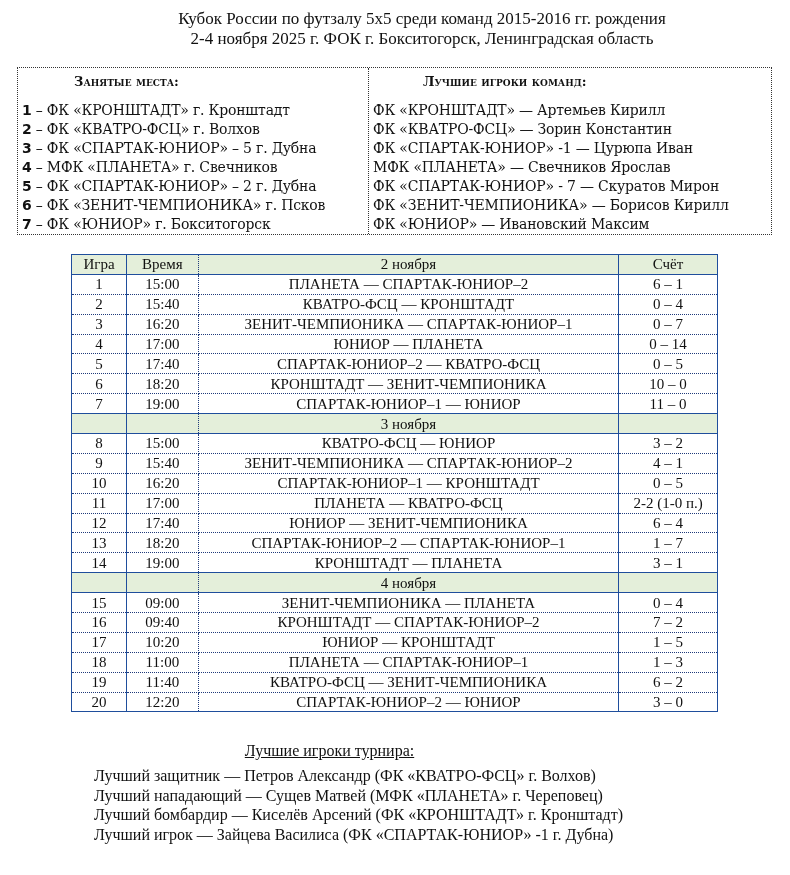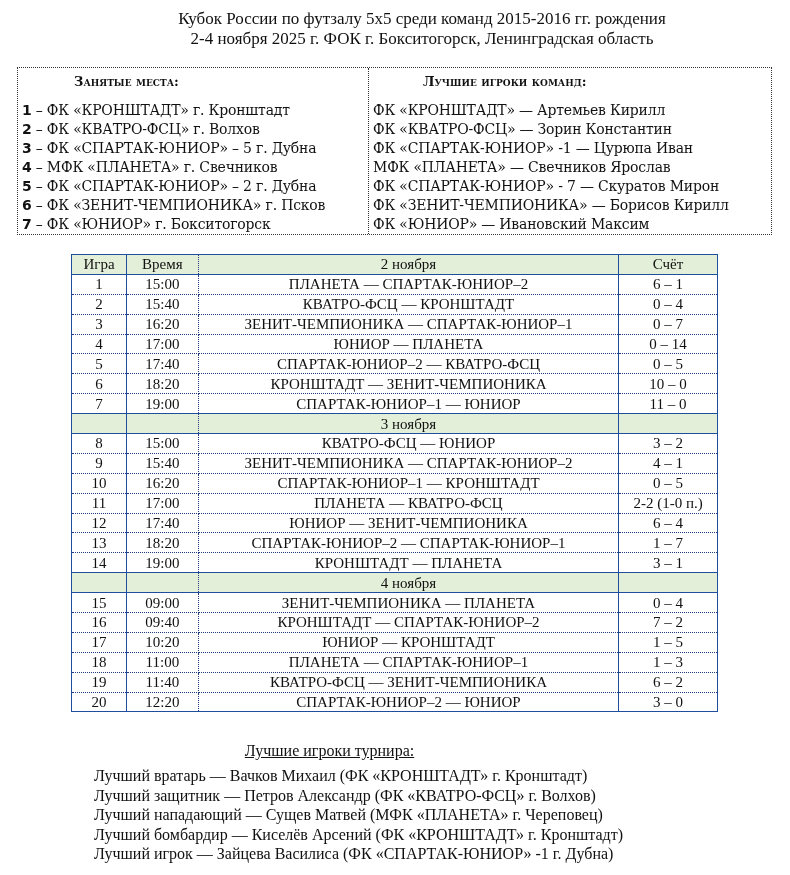--- a/index.html
+++ b/index.html
@@ -216,18 +216,17 @@
         <td>20</td>
         <td class="dcol">12:20</td>
         <td class="mcol">СПАРТАК-ЮНИОР–2 — ЮНИОР</td>
         <td>3 – 0</td>
       </tr>
     </tbody>
 </table>
 
 <div class="best-title">Лучшие игроки турнира:</div>
 <div class="best-list" id="best-list">
-    <div class="best-line">Лучший вратарь — Вачков Михаил (ФК «КРОНШТАДТ» г. Кронштадт)</div>
     <div class="best-line">Лучший защитник — Петров Александр (ФК «КВАТРО-ФСЦ» г. Волхов)</div>
     <div class="best-line">Лучший нападающий — Сущев Матвей (МФК «ПЛАНЕТА» г. Череповец)</div>
     <div class="best-line">Лучший бомбардир — Киселёв Арсений (ФК «КРОНШТАДТ» г. Кронштадт)</div>
     <div class="best-line">Лучший игрок — Зайцева Василиса (ФК «СПАРТАК-ЮНИОР» -1 г. Дубна)</div>
   </div>
 
 </body></html>

